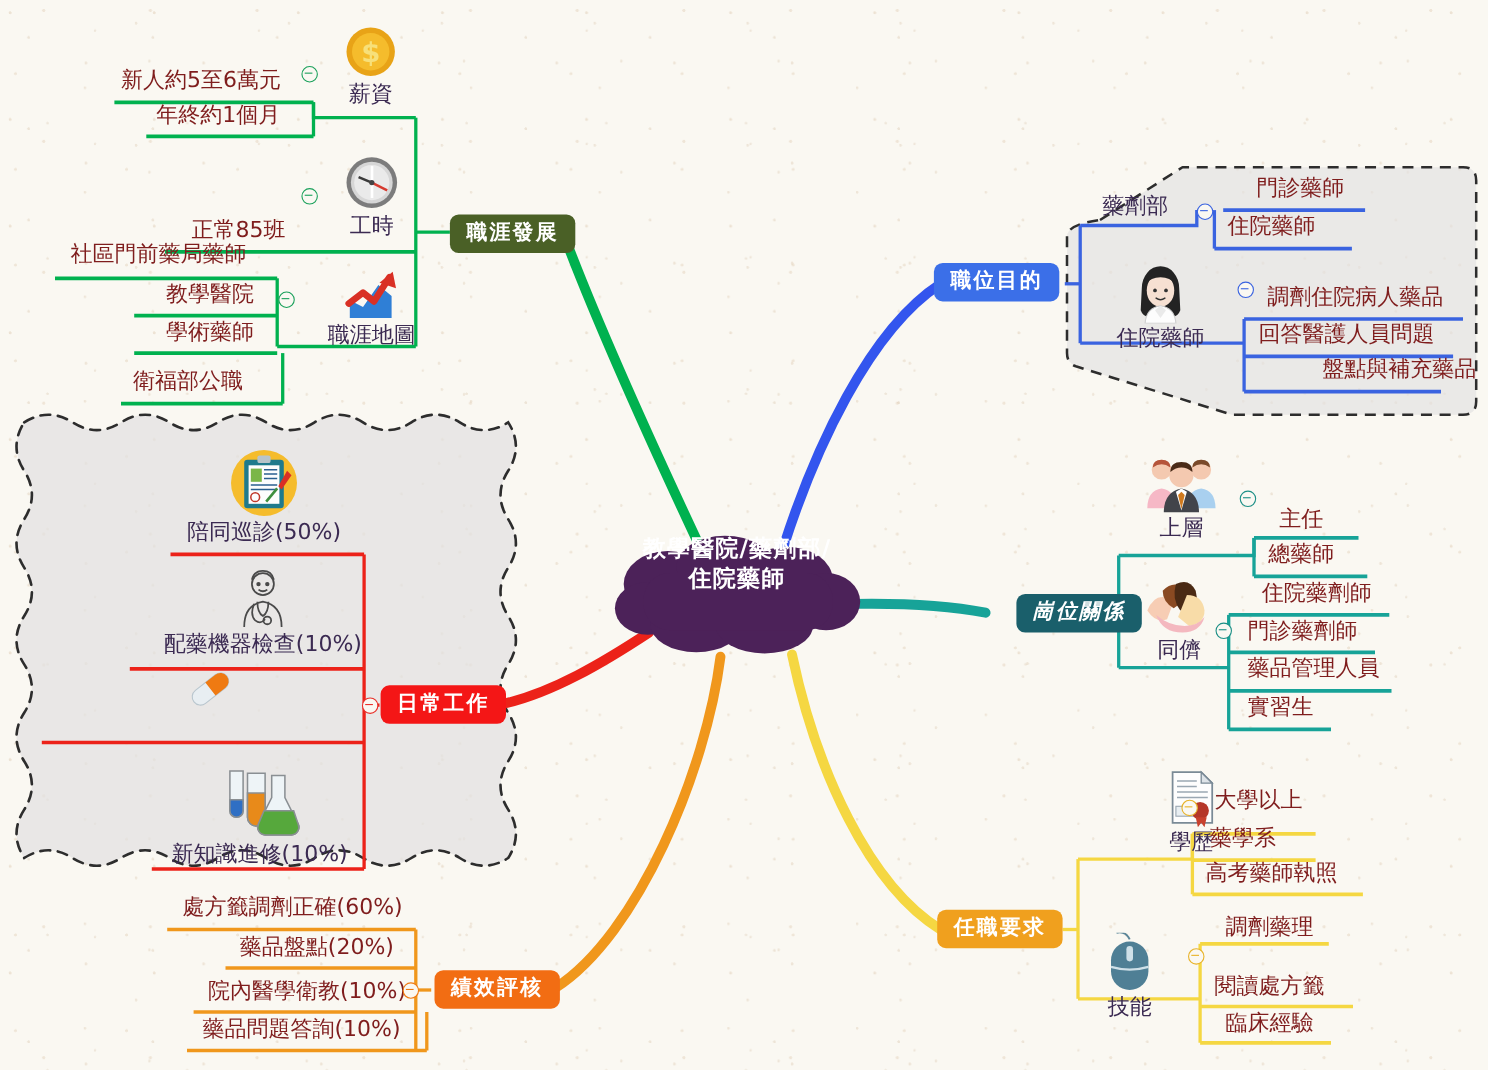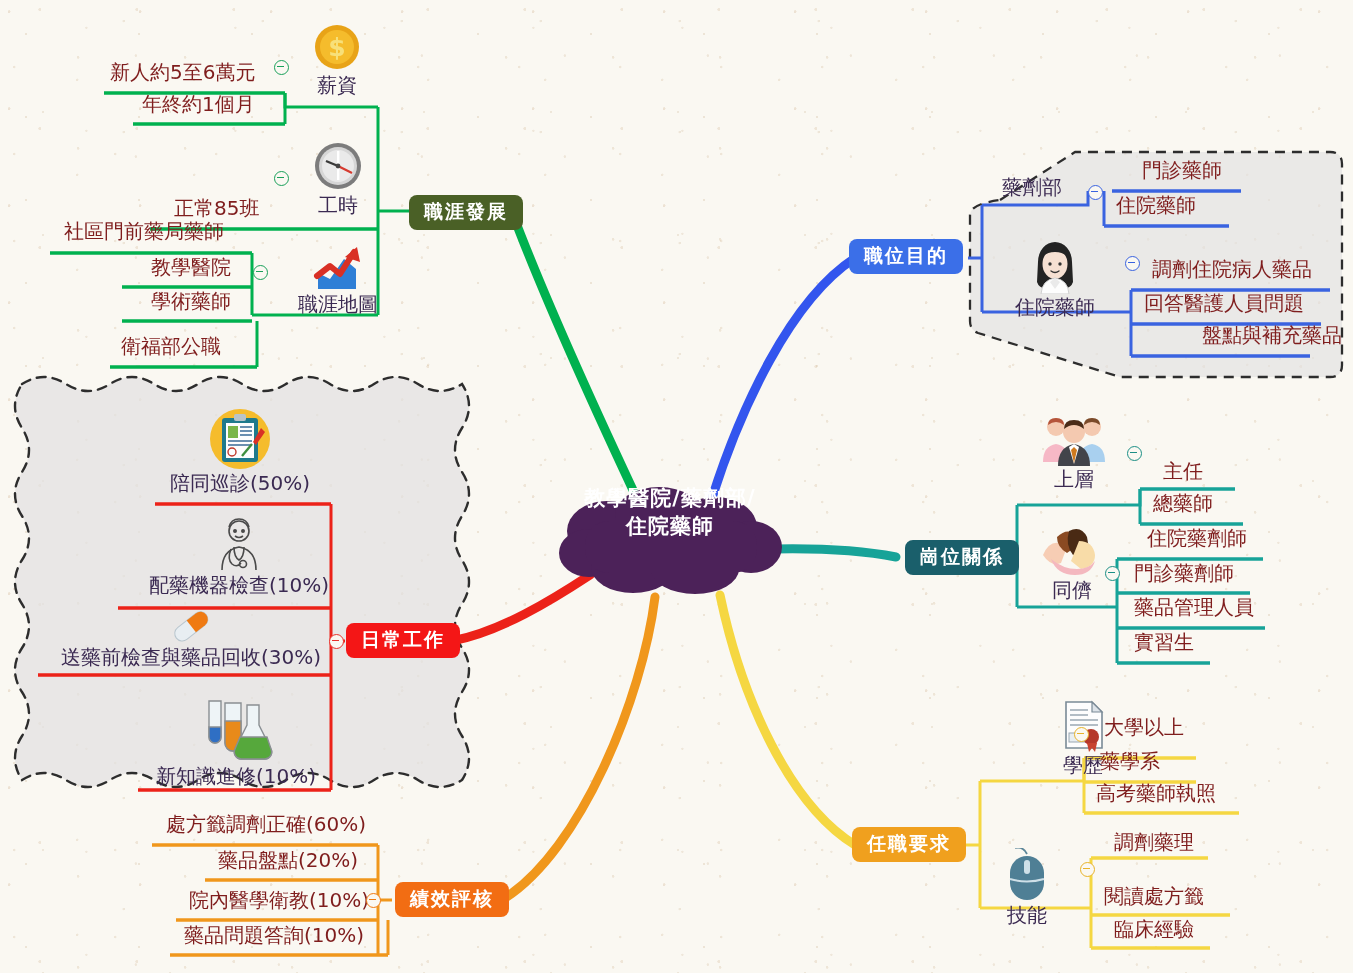--- a/index.html
+++ b/index.html
@@ -203,21 +203,21 @@
     <div>住院藥師</div>
   </div>
 </div>
 
 <div class="node" style="left:409px;top:195px;">
   <div class="pill" style="background:#4a6026;">職涯發展</div>
 </div>
 <div class="node" style="left:849px;top:239px;">
   <div class="pill" style="background:#3b6fe8;">職位目的</div>
 </div>
-<div class="node" style="left:905px;top:540px;">
+<div class="node" style="left:924px;top:540px;font-style:italic;">
   <div class="pill" style="background:#1a5f6b;">崗位關係</div>
 </div>
 <div class="node" style="left:852px;top:827px;">
   <div class="pill" style="background:#f0a01e;">任職要求</div>
 </div>
 <div class="node" style="left:395px;top:882px;">
   <div class="pill" style="background:#f26d13;">績效評核</div>
 </div>
 <div class="node" style="left:346px;top:623px;">
   <div class="pill" style="background:#f41616;">日常工作</div>
@@ -414,21 +414,20 @@
   <div class="topic">配藥機器檢查(10%)</div>
 </div>
 
 <div class="node icon-topic" style="left:50px;top:608px;width:282px;">
   <svg class="ic" width="46" height="36" viewBox="0 0 46 36">
     <g transform="rotate(-38 23 18)">
       <rect x="4" y="11" width="38" height="15" rx="7.5" fill="#e8eef2" stroke="#b9c6ce" stroke-width="1"></rect>
       <path d="M23,11 L34.5,11 a7.5,7.5 0 0 1 0,15 L23,26 Z" fill="#ef7a12"></path>
     </g>
   </svg>
-  <div class="topic">送藥前檢查與藥品回收(30%)</div>
 </div>
 
 <div class="node icon-topic" style="left:150px;top:697px;width:172px;">
   <svg class="ic" width="82" height="66" viewBox="0 0 82 66">
     <g stroke="#8a8f93" stroke-width="1.4" fill="#eef4f7">
       <path d="M14,4 L26,4 L26,40 a6,6 0 0 1 -12,0 Z"></path>
       <path d="M14,30 L26,30 L26,40 a6,6 0 0 1 -12,0 Z" fill="#2f6fc4"></path>
       <path d="M30,6 L46,6 L46,46 a8,8 0 0 1 -16,0 Z"></path>
       <path d="M30,24 L46,24 L46,46 a8,8 0 0 1 -16,0 Z" fill="#e88a1a"></path>
       <path d="M52,8 L64,8 L64,28 L76,52 a7,7 0 0 1 -6,10 L46,62 a7,7 0 0 1 -6,-10 L52,28 Z"></path>

